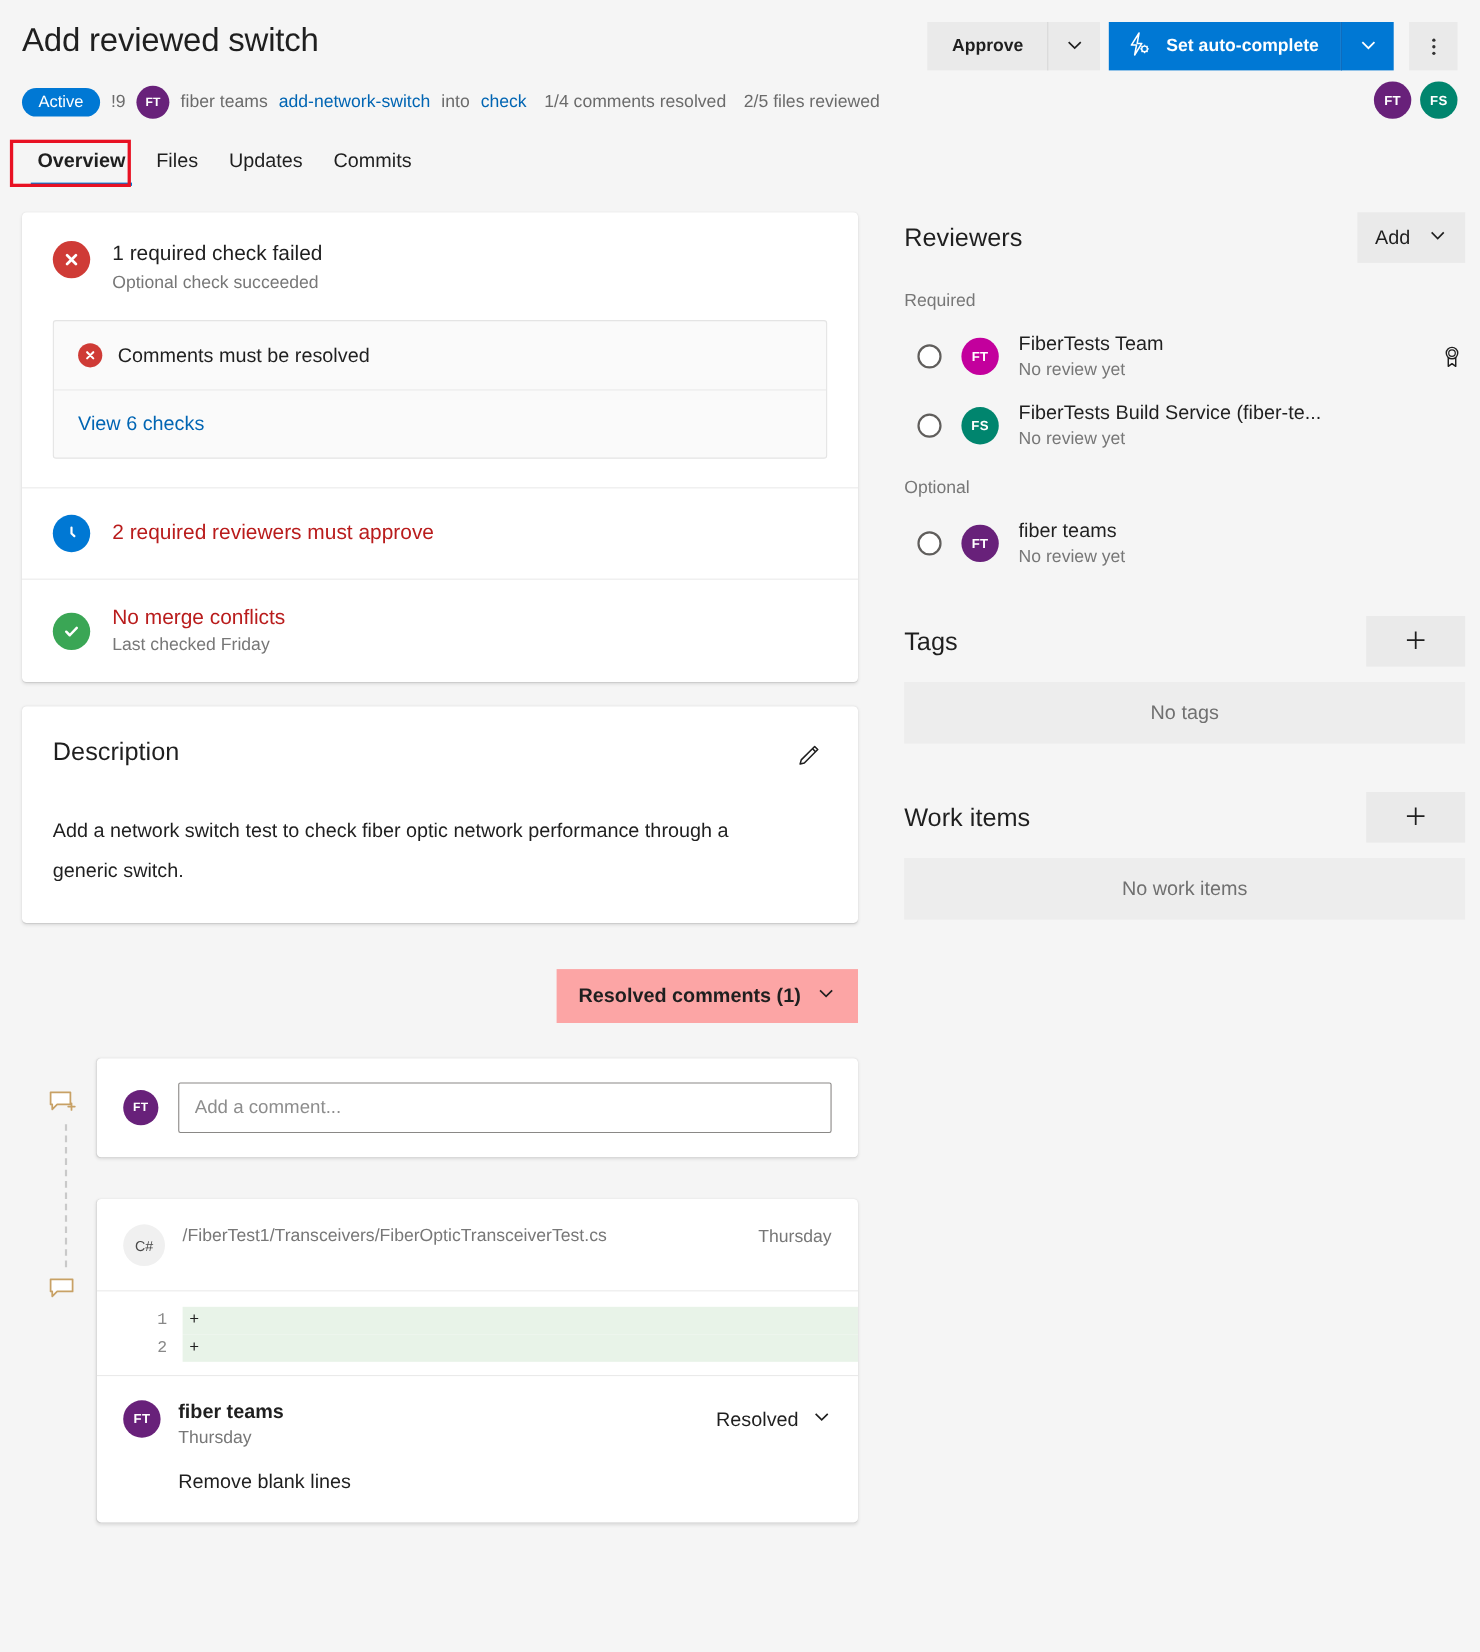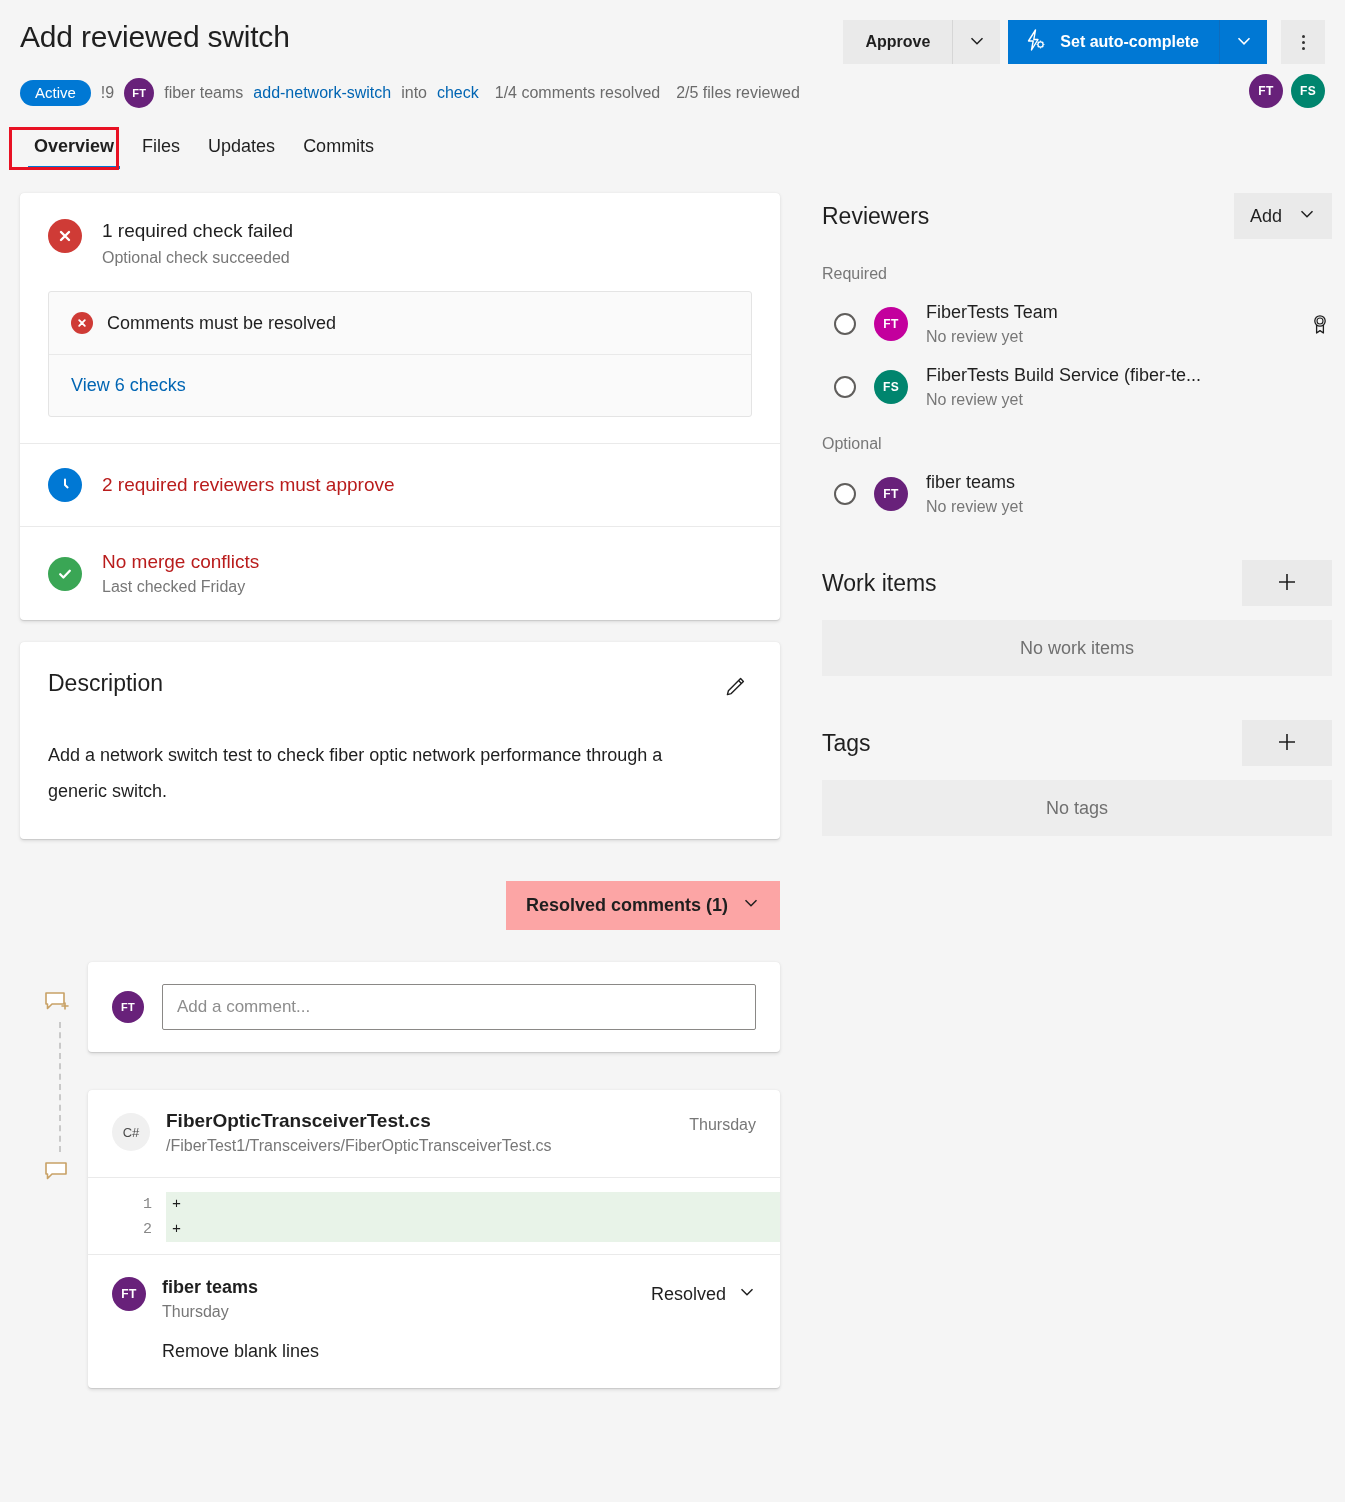--- a/index.html
+++ b/index.html
@@ -403,21 +403,20 @@
 
         <div class="card comment-box-card">
           <span class="avatar av-32" style="background:#68217a">FT</span>
           <input class="comment-input" type="text" placeholder="Add a comment..." style="">
         </div>
 
         <div class="card file-card">
           <div class="file-head">
             <span class="file-badge">C#</span>
             <span>
-              <div class="file-name">FiberOpticTransceiverTest.cs</div>
               <div class="file-path">/FiberTest1/Transceivers/FiberOpticTransceiverTest.cs</div>
             </span>
             <span class="file-date">Thursday</span>
           </div>
 
           <div class="diff">
             <div class="diff-line">
               <span class="diff-num">1</span>
               <span class="diff-body">+</span>
             </div>
@@ -496,41 +495,41 @@
         <span class="radio"></span>
         <span class="avatar av-34" style="background:#68217a">FT</span>
         <span>
           <div class="rev-name">fiber teams</div>
           <div class="rev-sub">No review yet</div>
         </span>
       </div>
 
       <div class="side-block">
         <div class="side-head">
-          <span class="side-title">Work items</span>
+          <span class="side-title">Tags</span>
           <button class="btn-plus">
             <span>
               <svg width="22" height="22" viewBox="0 0 22 22">
                   <path d="M11 3 V19 M3 11 H19" stroke="#1f1f1f" stroke-width="1.6"></path>
                 </svg>
             </span>
           </button>
         </div>
-        <div class="empty-box">No work items</div>
+        <div class="empty-box">No tags</div>
       </div>
 
       <div class="side-block">
         <div class="side-head">
-          <span class="side-title">Tags</span>
+          <span class="side-title">Work items</span>
           <button class="btn-plus">
             <span>
               <svg width="22" height="22" viewBox="0 0 22 22">
                   <path d="M11 3 V19 M3 11 H19" stroke="#1f1f1f" stroke-width="1.6"></path>
                 </svg>
             </span>
           </button>
         </div>
-        <div class="empty-box">No tags</div>
+        <div class="empty-box">No work items</div>
       </div>
 
     </div>
   </div>
 </div>
 
 </body></html>

